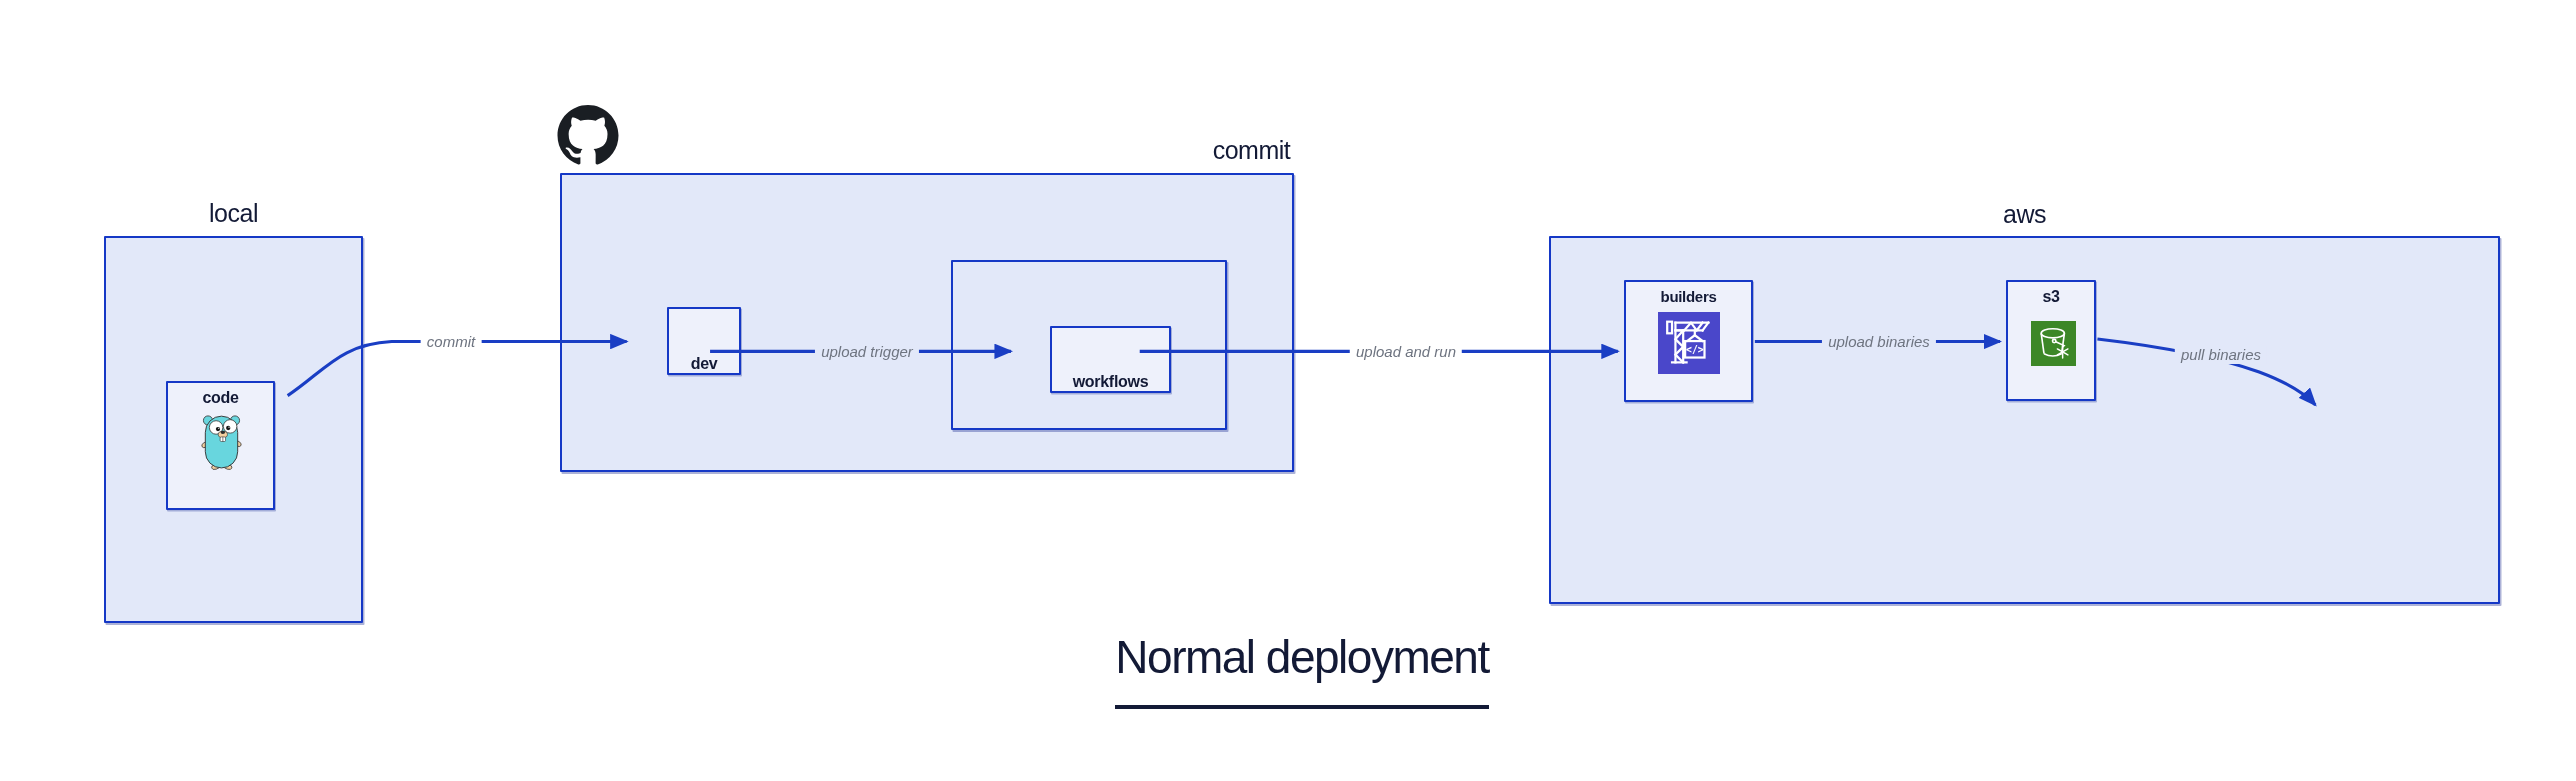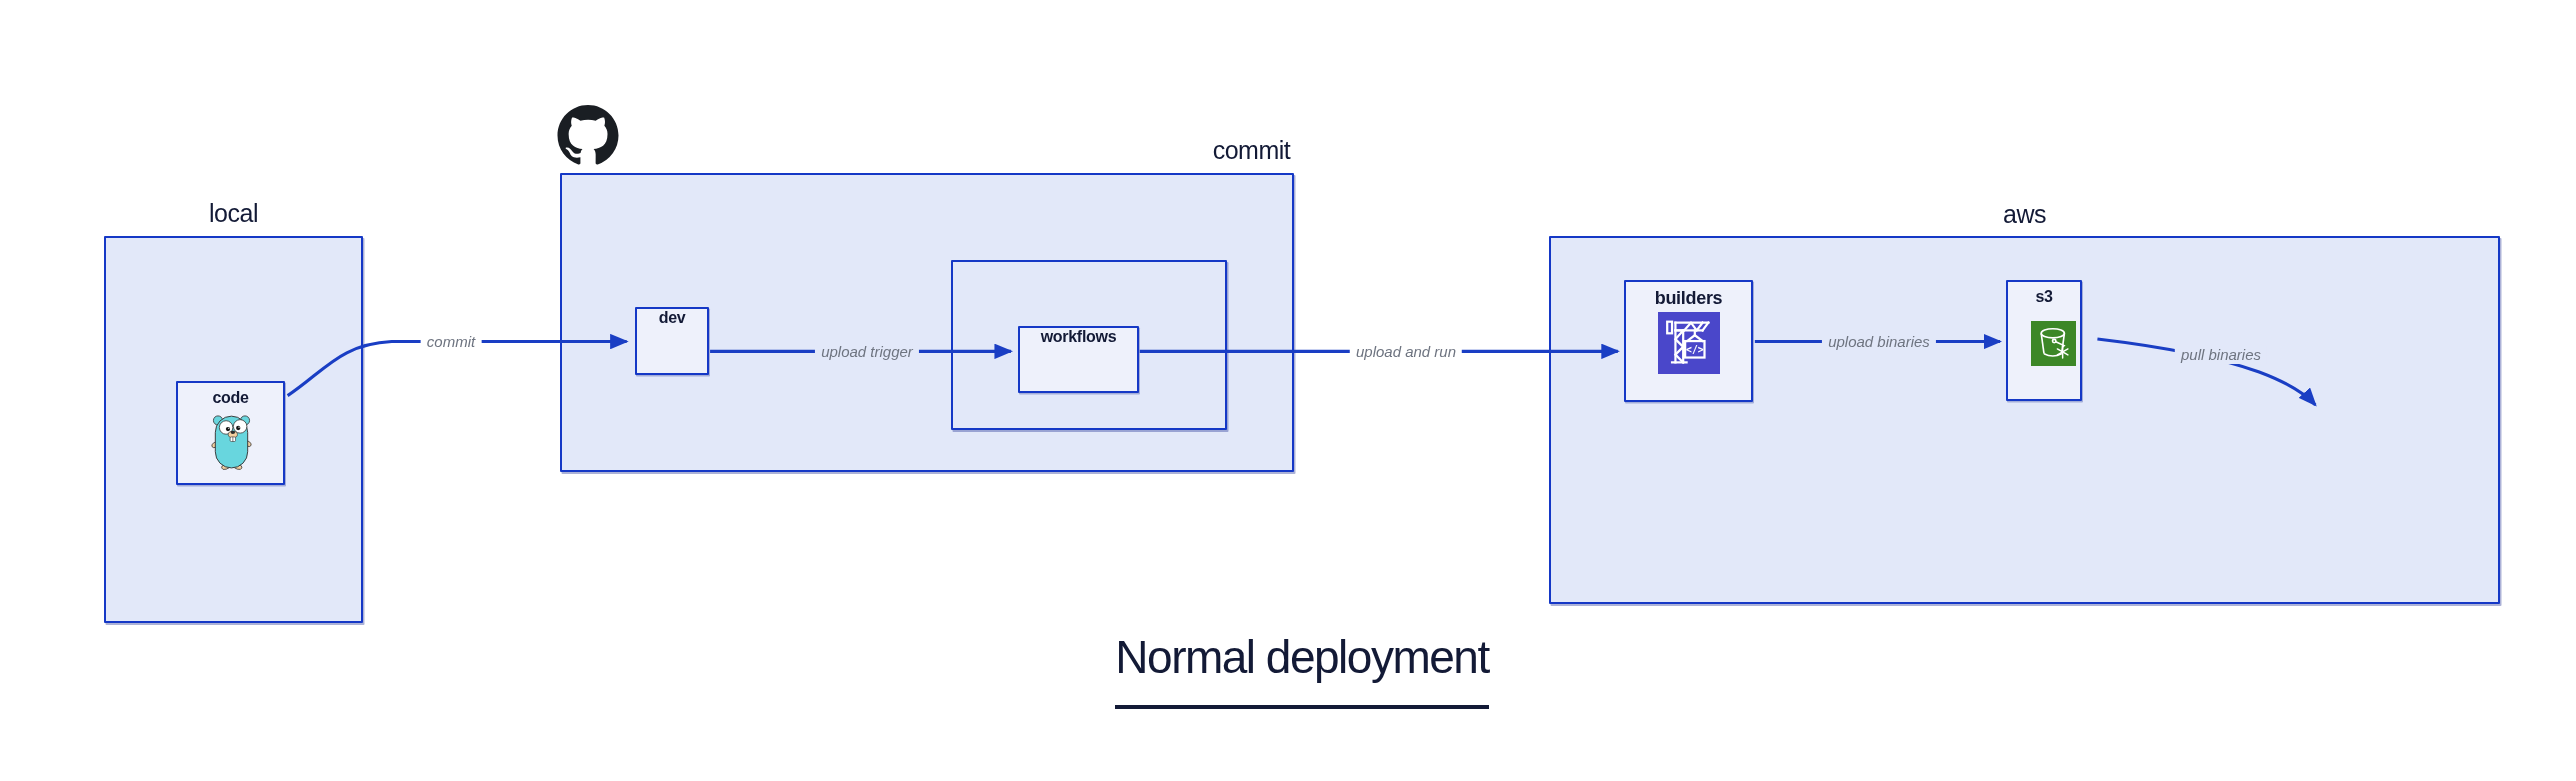--- a/index.html
+++ b/index.html
@@ -26,21 +26,21 @@
     background:var(--node-fill);
     border:2.6px solid var(--frame-border);
     border-radius:1px;
     box-shadow:1px 1.5px 0 rgba(16,35,140,.3);
   }
   .node-label{
     position:absolute;left:0;right:0;top:6.2px;
     color:var(--label-dark);font-weight:bold;font-size:16px;letter-spacing:-0.3px;
     text-align:center;white-space:nowrap;
   }
-  .node.center-label{display:flex;align-items:flex-start;justify-content:center;}
+  .node.center-label{display:flex;align-items:flex-end;justify-content:center;margin-left:32px;}
   .node.center-label .node-label{position:static;top:auto;}
   .icon-tile{position:absolute;display:block;}
   
   #edge-layer{position:absolute;left:0;top:0;pointer-events:none;}
   .edge-path{stroke:var(--edge-blue);stroke-width:6;fill:none;}
   .edge-label{
     position:absolute;transform:translate(-50%,-50%);
     font-style:italic;font-size:15px;color:var(--edge-label-gray);
     padding:0 6.2px;white-space:nowrap;line-height:1.2;
   }
@@ -69,21 +69,21 @@
 
   <div class="frame" style="left:104px;top:236px;width:259px;height:387px"></div>
   <div class="frame" style="left:560px;top:173px;width:734px;height:299px"></div>
   <div class="frame" style="left:951px;top:260px;width:276px;height:170px"></div>
   <div class="frame" style="left:1549px;top:236px;width:951px;height:368px"></div>
 
   <svg id="github-logo" width="62" height="61" viewBox="0 0 16 16">
     <path fill="#1a1e23" fill-rule="evenodd" d="M8 0C3.58 0 0 3.58 0 8c0 3.54 2.29 6.53 5.47 7.59.4.07.55-.17.55-.38 0-.19-.01-.82-.01-1.49-2.01.37-2.53-.49-2.69-.94-.09-.23-.48-.94-.82-1.13-.28-.15-.68-.52-.01-.53.63-.01 1.08.58 1.23.82.72 1.21 1.87.87 2.33.66.07-.52.28-.87.51-1.07-1.78-.2-3.64-.89-3.64-3.95 0-.87.31-1.59.82-2.15-.08-.2-.36-1.02.08-2.12 0 0 .67-.21 2.2.82.64-.18 1.32-.27 2-.27.68 0 1.36.09 2 .27 1.53-1.04 2.2-.82 2.2-.82.44 1.1.16 1.92.08 2.12.51.56.82 1.27.82 2.15 0 3.07-1.87 3.75-3.65 3.95.29.25.54.73.54 1.48 0 1.07-.01 1.93-.01 2.2 0 .21.15.46.55.38A8.013 8.013 0 0 0 16 8c0-4.42-3.58-8-8-8z"></path>
   </svg>
 
-  <div class="node" style="left:176px;top:381px;width:109px;height:104px">
+  <div class="node" style="left:166px;top:381px;width:109px;height:129px">
     <div class="node-label">code</div>
     <svg class="icon-tile" style="left:33px;top:30px" width="41" height="57" viewBox="0 0 76 104">
       <circle cx="13" cy="13" r="8.5" fill="#68d6de" stroke="#3a3a3a" stroke-width="1.6"></circle>
       <circle cx="63" cy="13" r="8.5" fill="#68d6de" stroke="#3a3a3a" stroke-width="1.6"></circle>
       <ellipse cx="8" cy="58" rx="7" ry="4.5" fill="#f3cf9f" stroke="#3a3a3a" stroke-width="1.4" transform="rotate(-30 8 58)"></ellipse>
       <ellipse cx="68" cy="56" rx="7" ry="4.5" fill="#f3cf9f" stroke="#3a3a3a" stroke-width="1.4" transform="rotate(30 68 56)"></ellipse>
       <ellipse cx="27" cy="99" rx="7.5" ry="4.5" fill="#f3cf9f" stroke="#3a3a3a" stroke-width="1.4" transform="rotate(-15 27 99)"></ellipse>
       <ellipse cx="50" cy="99" rx="7.5" ry="4.5" fill="#f3cf9f" stroke="#3a3a3a" stroke-width="1.4" transform="rotate(15 50 99)"></ellipse>
       <rect x="8" y="5" width="60" height="96" rx="30" fill="#68d6de" stroke="#3a3a3a" stroke-width="1.8"></rect>
       <circle cx="28" cy="26" r="12.5" fill="#ffffff" stroke="#3a3a3a" stroke-width="1.5"></circle>
@@ -101,42 +101,42 @@
 
   <div class="node center-label" style="left:635px;top:307px;width:74px;height:68px">
     <div class="node-label">dev</div>
   </div>
 
   <div class="node center-label" style="left:1018px;top:326px;width:121px;height:67px">
     <div class="node-label">workflows</div>
   </div>
 
   <div class="node" style="left:1624px;top:280px;width:129px;height:122px">
-    <div class="node-label" style="font-size:18px">builders</div>
+    <div class="node-label" style="font-size:15px">builders</div>
     <svg class="icon-tile" style="left:32px;top:30px" width="62" height="62" viewBox="0 0 64 64">
       <rect width="64" height="64" fill="#4a47ca"></rect>
       <g stroke="#ffffff" stroke-width="2.3" fill="none" stroke-linecap="square">
         <rect x="9.5" y="10" width="5" height="12"></rect>
         <path d="M18 11 H52"></path>
         <path d="M18 19 H46"></path>
         <path d="M52 11 L46 19"></path>
         <path d="M27 19 L34 11 L40 19 L46 11"></path>
         <path d="M18 11 V52"></path>
         <path d="M26 19 V52"></path>
         <path d="M18 19 H26 M18 28 L26 19 M18 28 L26 36 M18 44 L26 36 M18 44 L26 52"></path>
         <path d="M14.5 52 H29.5"></path>
         <path d="M38 19 V24"></path>
         <path d="M30 30 L38 24 L46 30"></path>
         <rect x="28" y="30" width="20" height="17"></rect>
       </g>
       <text x="38" y="42.5" fill="#ffffff" font-family="DejaVu Sans Mono, monospace" font-size="10" font-weight="bold" text-anchor="middle">&lt;/&gt;</text>
     </svg>
   </div>
 
-  <div class="node" style="left:2006px;top:280px;width:76px;height:121px">
+  <div class="node" style="left:2006px;top:280px;width:90px;height:121px">
     <div class="node-label">s3</div>
     <svg class="icon-tile" style="left:23px;top:39px" width="45" height="45" viewBox="0 0 64 64">
       <rect width="64" height="64" fill="#3c8727"></rect>
       <g stroke="#ffffff" stroke-width="2.3" fill="none">
         <ellipse cx="31" cy="17.5" rx="16.5" ry="6.5"></ellipse>
         <path d="M14.5 17.5 L18.5 46.5"></path>
         <path d="M47.5 17.5 L43.5 46.5"></path>
         <path d="M18.5 46.5 Q31 53 43.5 46.5"></path>
         <circle cx="33" cy="28.5" r="2.4"></circle>
         <path d="M35.2 29.6 L47 35 L44.5 37"></path>

